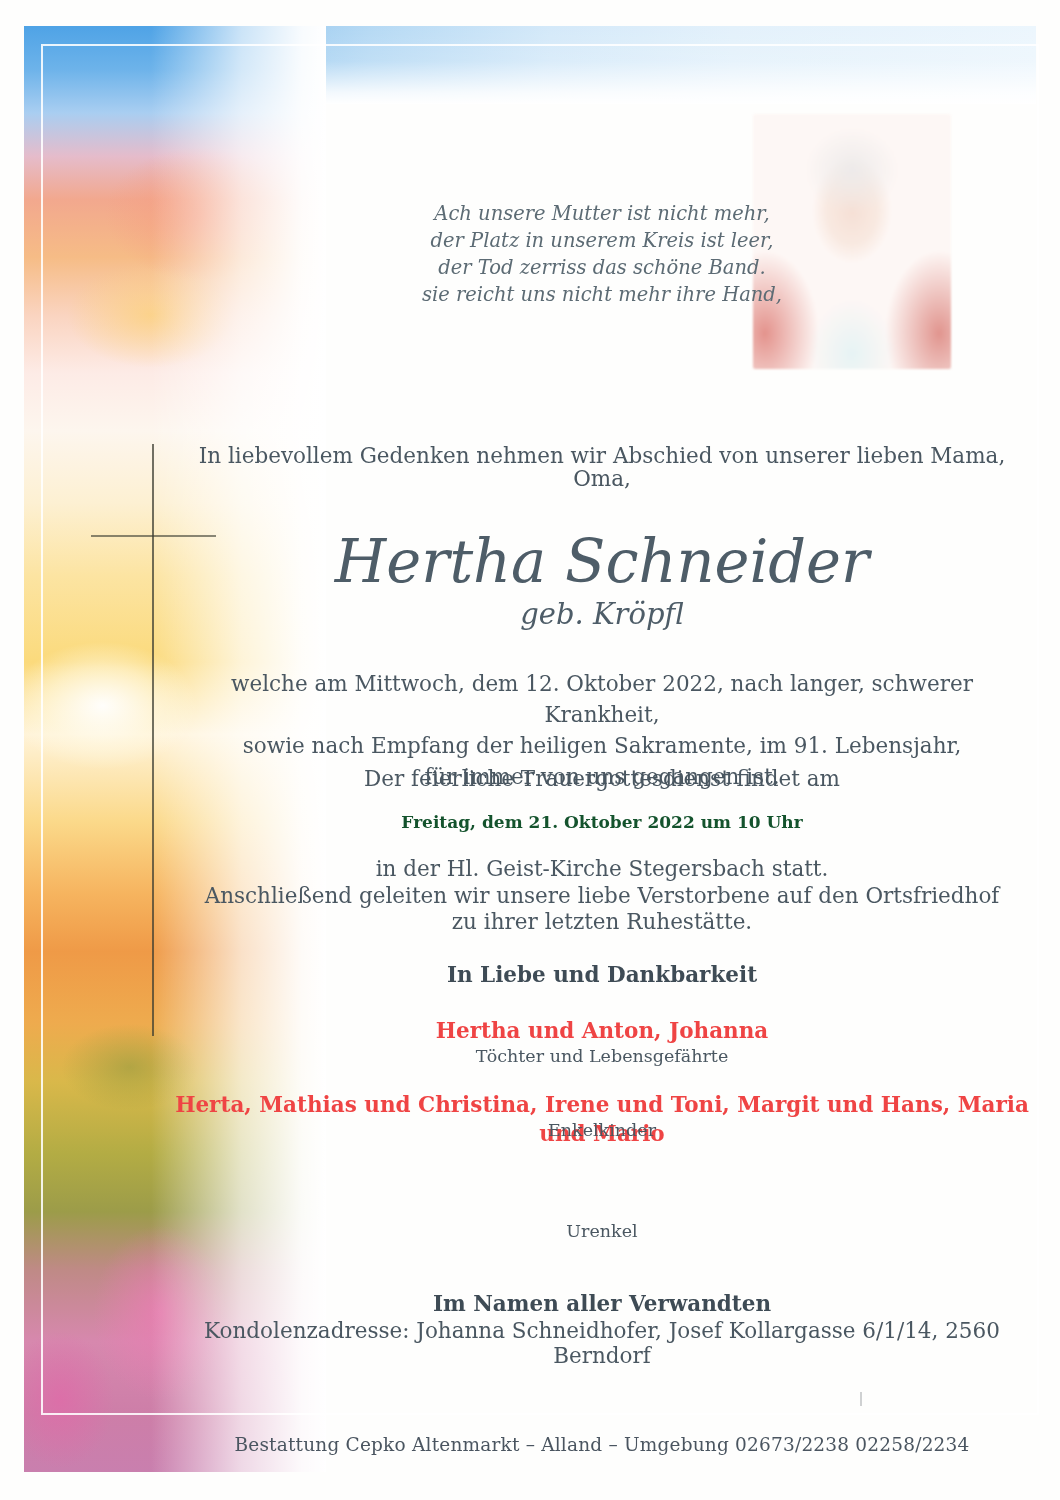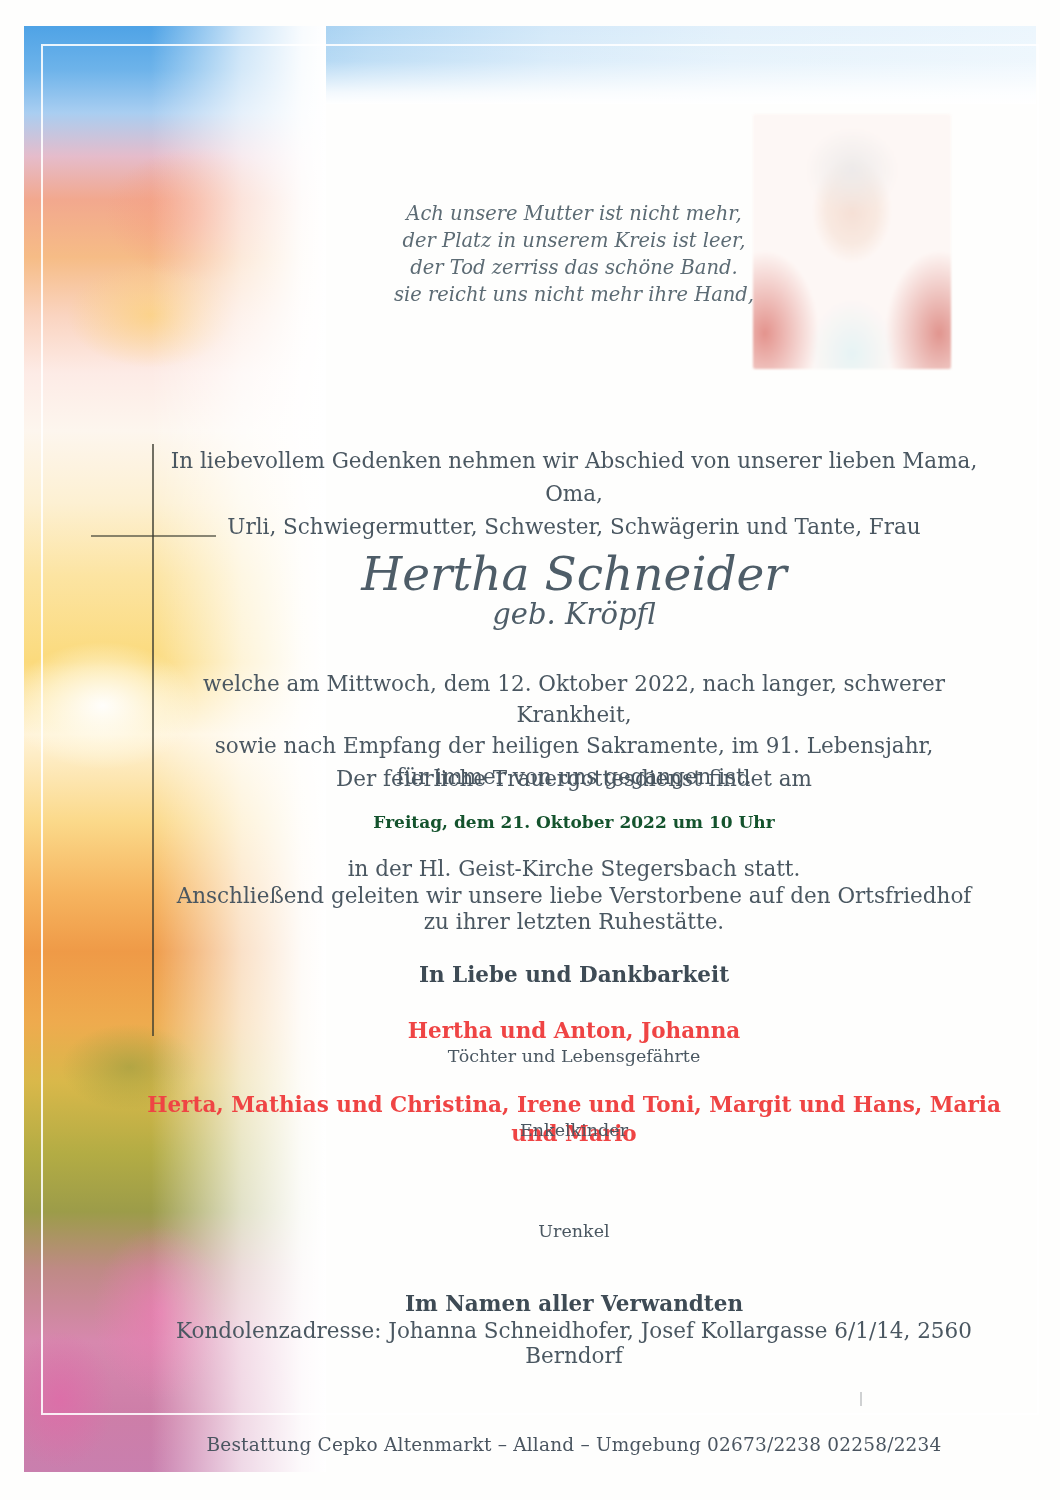--- a/index.html
+++ b/index.html
@@ -52,26 +52,26 @@
       radial-gradient(ellipse 50px 66px at 50% 38%, #f2d2c3 0%, #f6e0d4 50%, rgba(246,224,212,0) 80%),
       radial-gradient(ellipse 58px 75px at 50% 94%, #dceef0 0%, rgba(220,238,240,0) 75%),
       radial-gradient(ellipse 75px 115px at 6% 86%, #d8655c 0%, rgba(216,101,92,0) 72%),
       radial-gradient(ellipse 75px 115px at 94% 86%, #d4675e 0%, rgba(212,103,94,0) 72%),
       #fdf4f1;
     filter:blur(1.2px);
   }
   .scan-mark{left:860px;top:1392px;width:2px;height:14px;background:rgba(120,125,130,0.35);}
 
   
-  .content{left:144px;top:0;width:860px;height:1136px;}
+  .content{left:172px;top:0;width:860px;height:1136px;}
   .blk{position:absolute;left:0;right:0;text-align:center;}
   .line{display:block;}
   .poem{top:200px;font-style:italic;font-size:19.5px;line-height:27px;color:#5c6b74;}
-  .intro{top:444px;font-size:21.5px;line-height:33px;}
-  .name{top:528px;font-style:italic;font-size:47px;line-height:60px;color:#4e5d68;font-weight:normal;margin:16px;}
+  .intro{top:444px;font-size:21.5px;line-height:23px;}
+  .name{top:528px;font-style:italic;font-size:59px;line-height:60px;color:#4e5d68;font-weight:normal;margin:4px;}
   .maiden{top:597px;font-style:italic;font-size:29px;color:#4e5d68;}
   .death{top:668px;font-size:21.5px;line-height:31px;}
   .svc-intro{top:766px;font-size:21.5px;}
   .svc-date{top:812px;font-size:17px;font-weight:bold;color:#14532d;}
   .svc-loc{top:856px;font-size:21.5px;line-height:26.5px;}
   .closing{top:962px;font-size:21.5px;font-weight:bold;color:#3e4b55;}
   .fam-names{font-size:21.5px;font-weight:bold;color:#ef4444;line-height:29px;}
   .fam-rel{font-size:17.5px;color:#4a5761;}
   .f1n{top:1016px;} .f1r{top:1046px;}
   .f2n{top:1090px;} .f2r{top:1120px;}
@@ -95,21 +95,20 @@
 
   <div class="blk poem">
     <span class="line">Ach unsere Mutter ist nicht mehr,</span>
     <span class="line">der Platz in unserem Kreis ist leer,</span>
     <span class="line">der Tod zerriss das schöne Band.</span>
     <span class="line">sie reicht uns nicht mehr ihre Hand,</span>
   </div>
 
   <div class="blk intro">
     <span class="line">In liebevollem Gedenken nehmen wir Abschied von unserer lieben Mama, Oma,</span>
-    <span class="line">Urli, Schwiegermutter, Schwester, Schwägerin und Tante, Frau</span>
   </div>
 
   <h1 class="blk name">Hertha Schneider</h1>
   <div class="blk maiden">geb. Kröpfl</div>
 
   <div class="blk death">
     <span class="line">welche am Mittwoch, dem 12. Oktober 2022, nach langer, schwerer Krankheit,</span>
     <span class="line">sowie nach Empfang der heiligen Sakramente, im 91. Lebensjahr,</span>
     <span class="line">für immer von uns gegangen ist.</span>
   </div>

